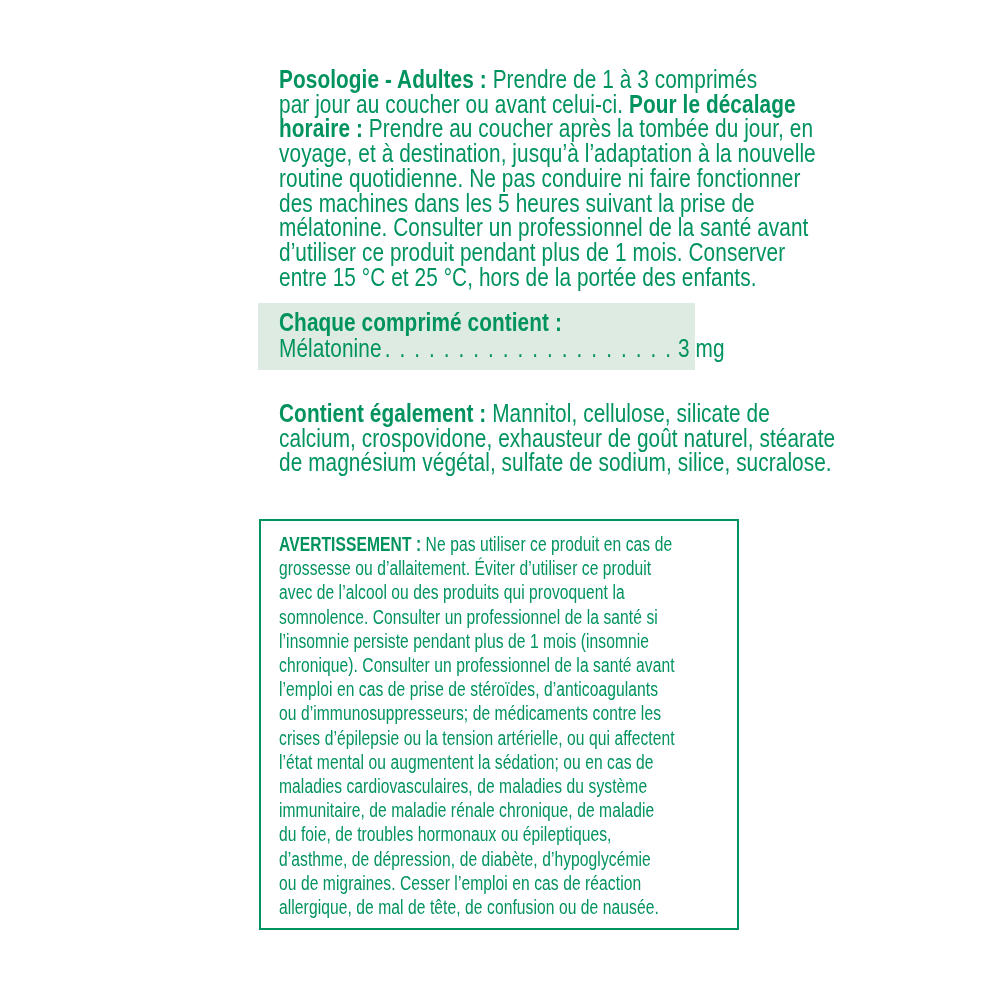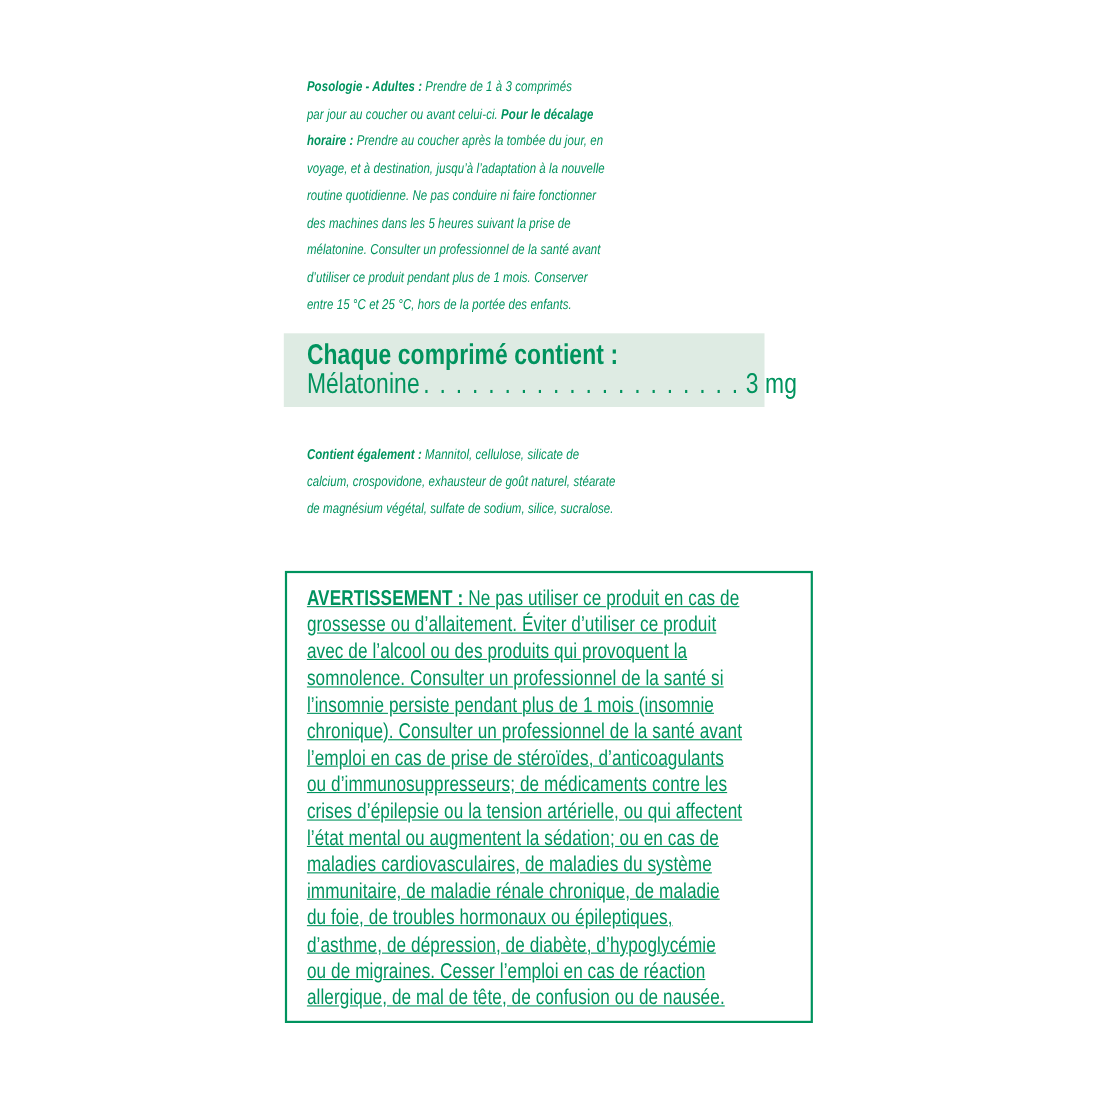--- a/index.html
+++ b/index.html
@@ -16,21 +16,21 @@
   .label{
     position:absolute;left:258px;top:0;width:484px;height:1000px;
   }
   
   .condensed{
     transform:scaleX(0.8);
     transform-origin:0 0;
   }
   .line{white-space:nowrap;}
   .b{font-weight:700;}
-  .sec{position:absolute;font-size:13px;line-height:24.7px;letter-spacing:0.1px;font-style:italic;}
+  .sec{position:absolute;font-size:26px;line-height:24.7px;letter-spacing:0.1px;}
 
   .sec-posologie{top:67px;left:21px;}
 
   .ingredient-box{
     position:absolute;top:303px;left:0;width:437px;height:67px;
     background:var(--lightbox);
     box-sizing:border-box;
     padding:6px 17px 0 21px;
     font-size:26px;line-height:26px;letter-spacing:0.1px;
   }
@@ -43,21 +43,21 @@
   .leader-row .amount{flex:0 0 auto;}
 
   .sec-contient{top:401px;left:21px;}
   .sec-sans{top:465px;left:21px;}
 
   .warning-box{
     position:absolute;top:519px;left:1px;width:480px;height:411px;
     box-sizing:border-box;
     border:2px solid var(--green);
     padding:11px 26px 0 18px;
-    font-size:19.5px;line-height:24.2px;letter-spacing:0.1px;text-decoration:underline;
+    font-size:19.5px;line-height:24.2px;letter-spacing:0.1px;
   }
 </style>
 </head>
 <body>
 
 <div class="label">
 
   <section class="sec sec-posologie">
     <div class="condensed">
         <div class="line"><span class="b">Posologie - Adultes : </span><span>Prendre de 1 à 3 comprimés</span></div>

